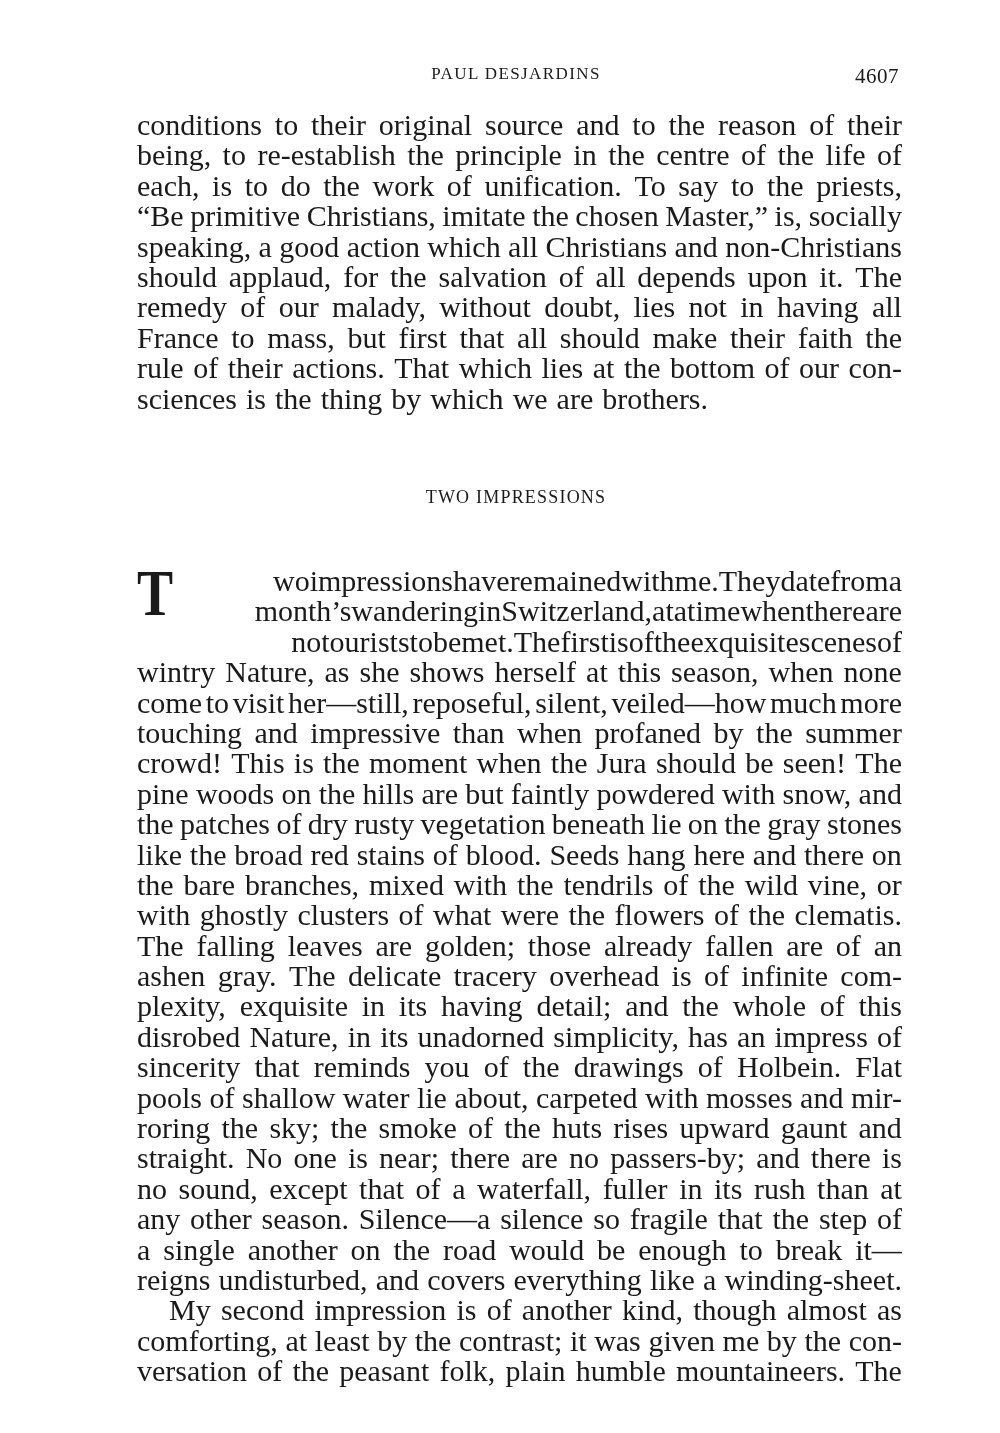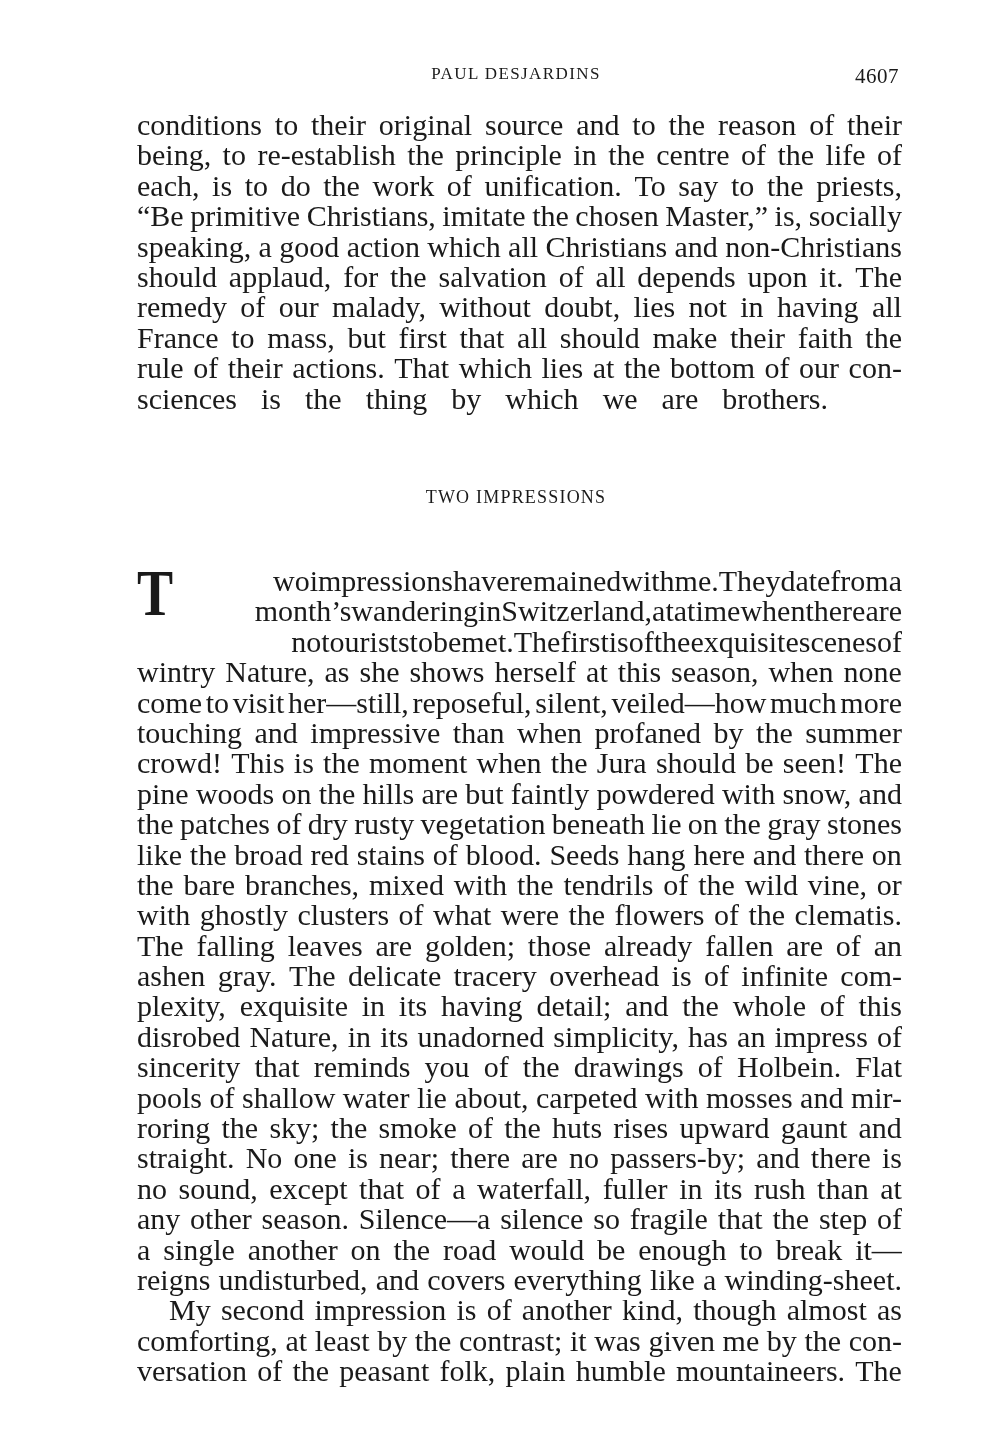--- a/index.html
+++ b/index.html
@@ -56,21 +56,21 @@
       font-size: 30px;
       text-align: justify;
       text-align-last: justify;
       white-space: nowrap;
       overflow: visible;
       display: flex;
       justify-content: space-between;
     }
     .line.last {
       justify-content: flex-start;
-      gap: 15px;
+      gap: 0;
     }
     .line .w {
       display: inline-block;
     }
     .line.last .w {
       margin-right: 9px;
     }
     .line.indent {
       padding-left: 52px;
       justify-content: flex-end;

